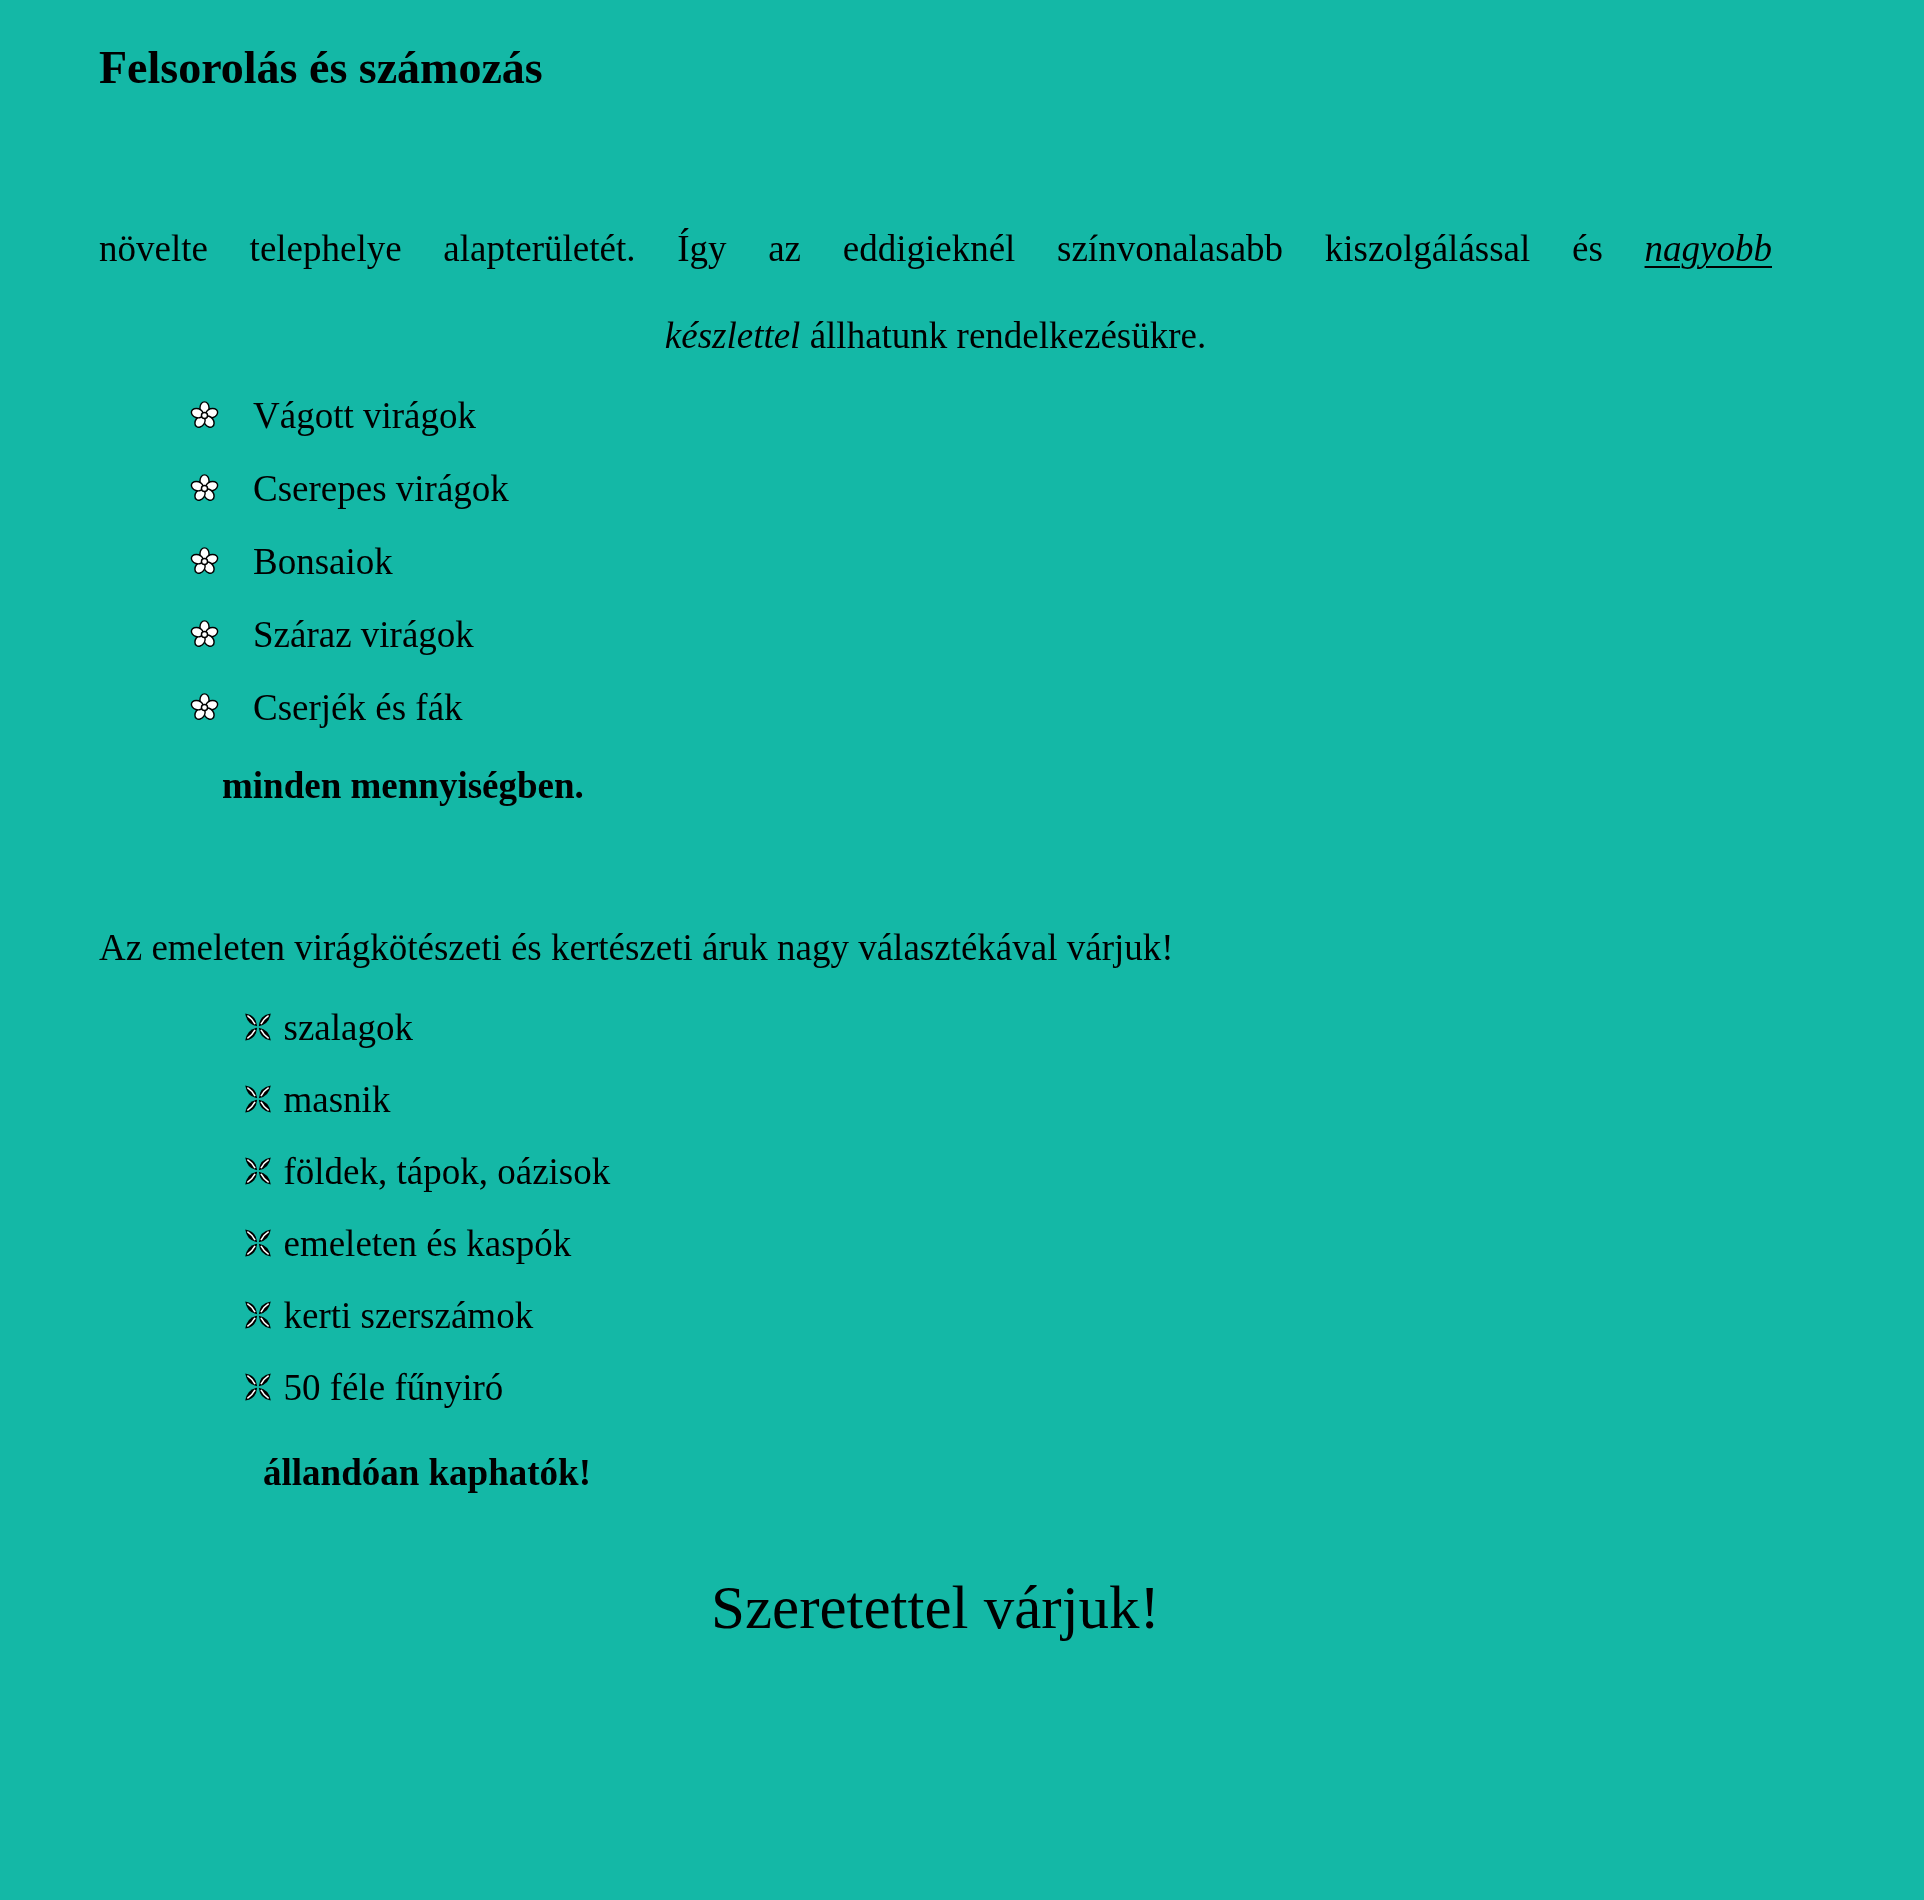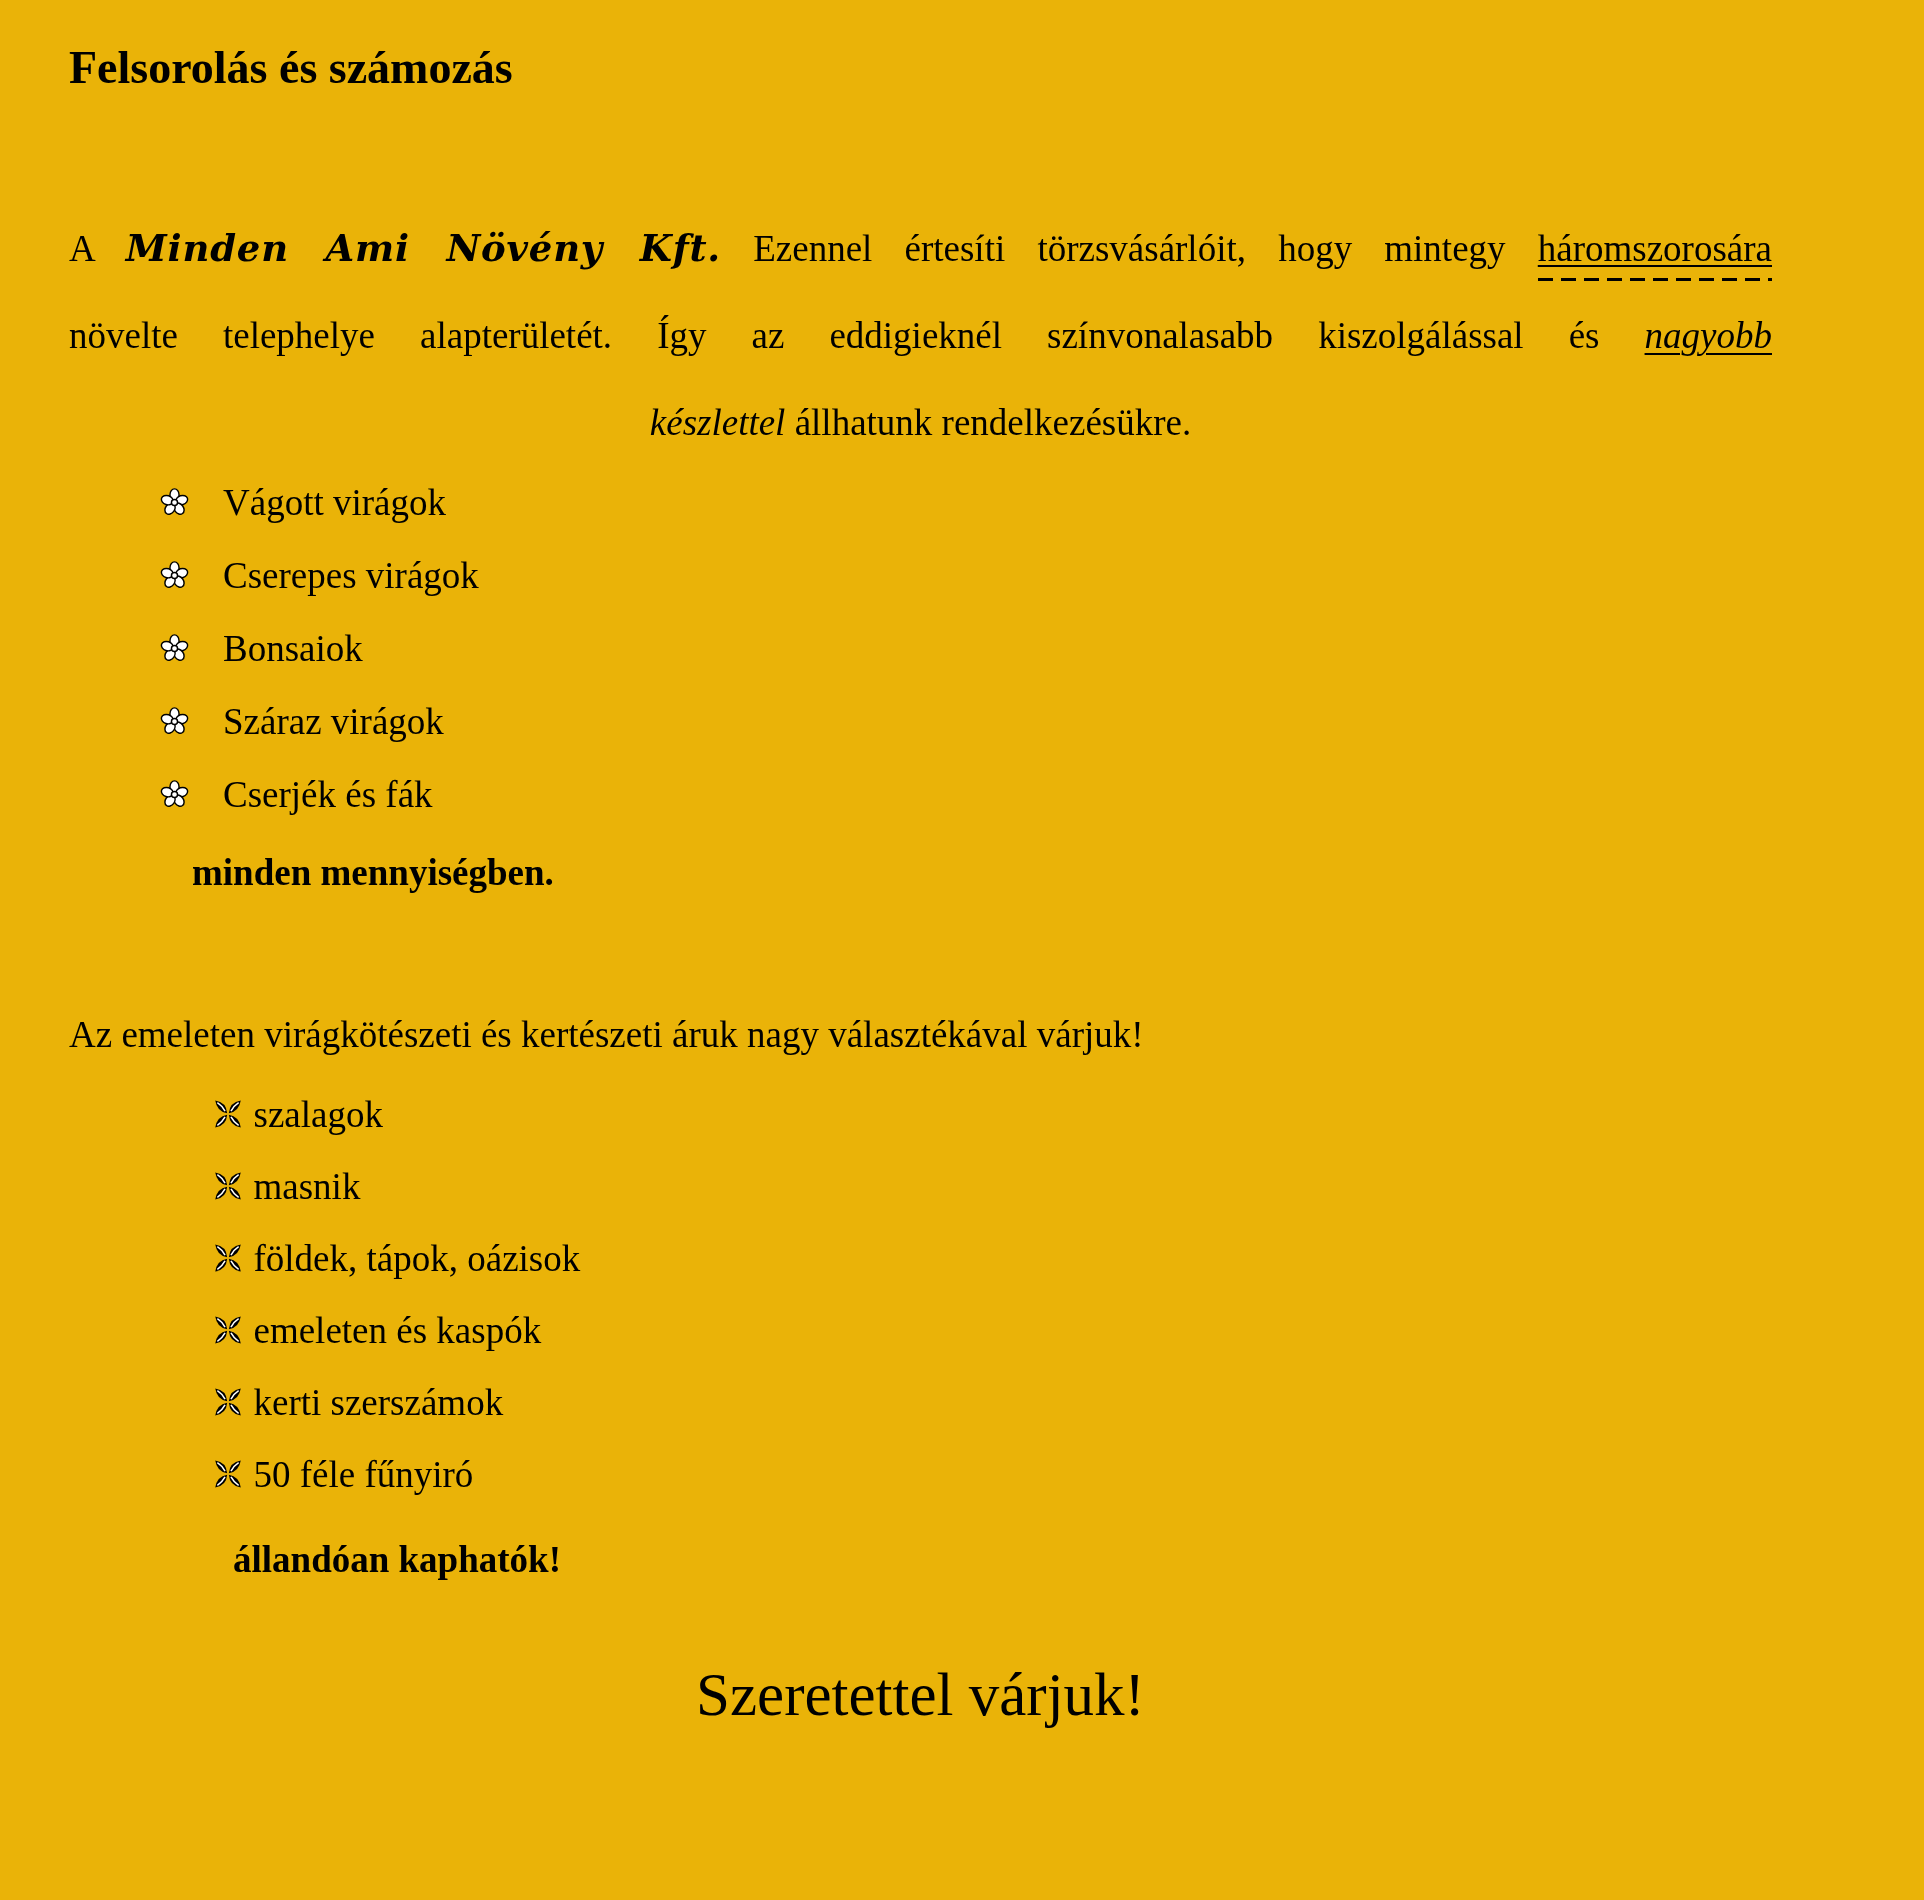--- a/index.html
+++ b/index.html
@@ -1,21 +1,21 @@
 <!DOCTYPE html>
 <html style="font-size:13.6px"><head>
 <meta charset="utf-8">
 <style>
   html,body{margin:0;padding:0;background:#ffffff;}
   body{width:1925px;height:1900px;overflow:hidden;}
   .page{
     box-sizing:border-box;
     width:1925px;height:1900px;
-    padding:42px 153px 0 69px;
-    background:#eab308;
+    padding:42px 153px 0 99px;
+    background:#14b8a6;
     color:#000000;
     font-family:"Liberation Serif","DejaVu Serif",serif;
     font-size:37px;
   }
   .doc-title{
     margin:0;
     font-size:46px;
     line-height:51px;
     font-weight:bold;
   }
@@ -125,23 +125,20 @@
     </g>
   </defs>
 </svg>
 
 <div class="page">
 
   <h1 class="doc-title">Felsorolás és számozás</h1>
 
   <div class="intro">
     <div class="jline">
-      <span>A </span><span class="brand-script">Minden Ami Növény Kft.</span><span> Ezennel értesíti törzsvásárlóit, hogy mintegy </span><span class="u-dashsolid">háromszorosára</span>
-    </div>
-    <div class="jline">
       <span>növelte telephelye alapterületét. Így az eddigieknél színvonalasabb kiszolgálással és </span><span class="u-italic">nagyobb</span>
     </div>
     <div class="lline">
       <span class="em-italic">készlettel</span><span> állhatunk rendelkezésükre.</span>
     </div>
   </div>
 
   <ul class="bullets flower-list">
     <li>
       <span class="icon">

